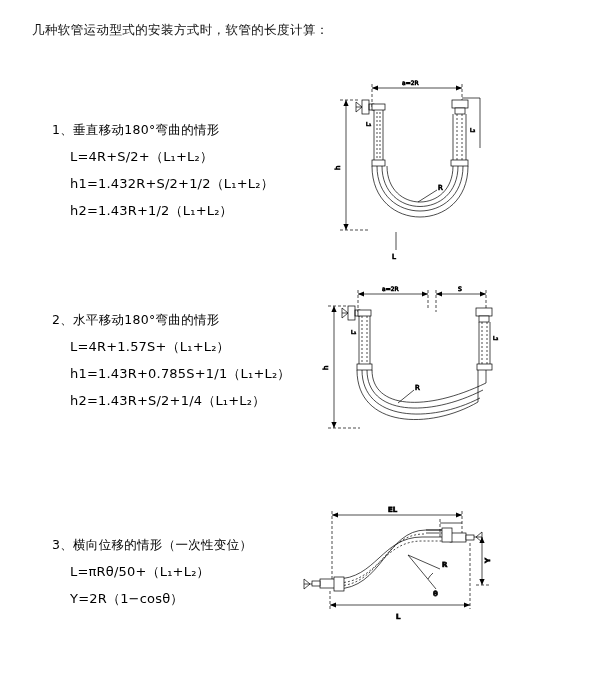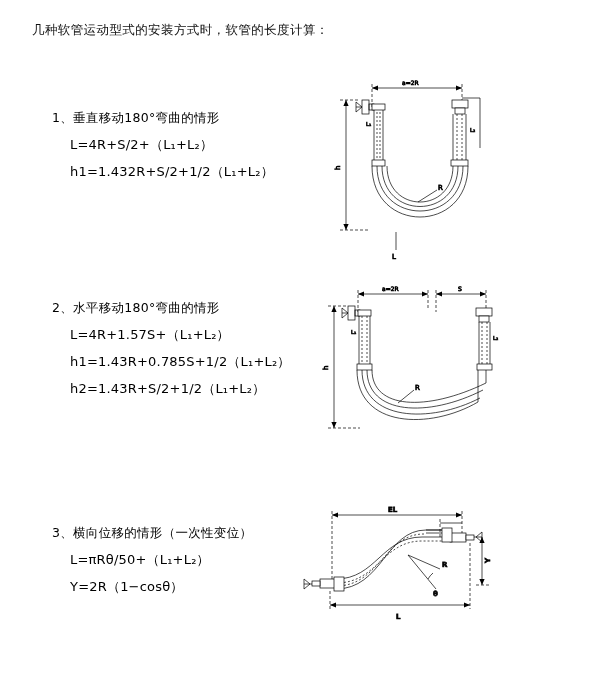--- a/index.html
+++ b/index.html
@@ -33,21 +33,21 @@
     left: 0;
     width: 600px;
   }
   .sec1 { top: 110px; }
   .sec2 { top: 300px; }
   .sec3 { top: 525px; }
 
   .text-col {
     position: absolute;
     left: 52px;
-    top: 0;
+    top: 12px;
     width: 260px;
   }
   .sec-title {
     font-size: 12.5px;
     letter-spacing: 0.3px;
     margin: 0 0 9px 0;
     white-space: nowrap;
   }
   .formula {
     font-size: 13px;
@@ -73,20 +73,21 @@
 
 <div class="page">
 
   <div class="intro">几种软管运动型式的安装方式时，软管的长度计算：</div>
 
   <div class="section sec1">
     <div class="text-col">
       <p class="sec-title">1、垂直移动180°弯曲的情形</p>
       <p class="formula">L=4R+S/2+（L₁+L₂）</p>
       <p class="formula">h1=1.432R+S/2+1/2（L₁+L₂）</p>
+      <p class="formula">h2=1.43R+1/2（L₁+L₂）</p>
     </div>
 
     <div class="fig fig1">
       <svg width="180" height="190" viewBox="0 0 180 190">
         <g stroke="#000" fill="none" stroke-width="0.7">
 
           <line x1="62" y1="14" x2="152" y2="14"></line>
           <path d="M62 14 l6 -2.6 v5.2 z" fill="#000" stroke="none"></path>
           <path d="M152 14 l-6 -2.6 v5.2 z" fill="#000" stroke="none"></path>
           <line x1="62" y1="10" x2="62" y2="34" stroke-dasharray="3,2"></line>
@@ -140,22 +141,22 @@
           <text x="160" y="58" font-size="5.5">L₂</text>
         </g>
       </svg>
     </div>
   </div>
 
   <div class="section sec2">
     <div class="text-col">
       <p class="sec-title">2、水平移动180°弯曲的情形</p>
       <p class="formula">L=4R+1.57S+（L₁+L₂）</p>
-      <p class="formula">h1=1.43R+0.785S+1/2（L₁+L₂）</p>
-      <p class="formula">h2=1.43R+S/2+1/2（L₁+L₂）</p>
+      <p class="formula">h1=1.43R+0.785S+1/1（L₁+L₂）</p>
+      <p class="formula">h2=1.43R+S/2+1/4（L₁+L₂）</p>
     </div>
 
     <div class="fig fig2">
       <svg width="190" height="175" viewBox="0 0 190 175">
         <g stroke="#000" fill="none" stroke-width="0.7">
 
           <line x1="48" y1="16" x2="118" y2="16"></line>
           <path d="M48 16 l6 -2.6 v5.2 z" fill="#000" stroke="none"></path>
           <path d="M118 16 l-6 -2.6 v5.2 z" fill="#000" stroke="none"></path>
           <text x="72" y="13" font-size="6">a=2R</text>

